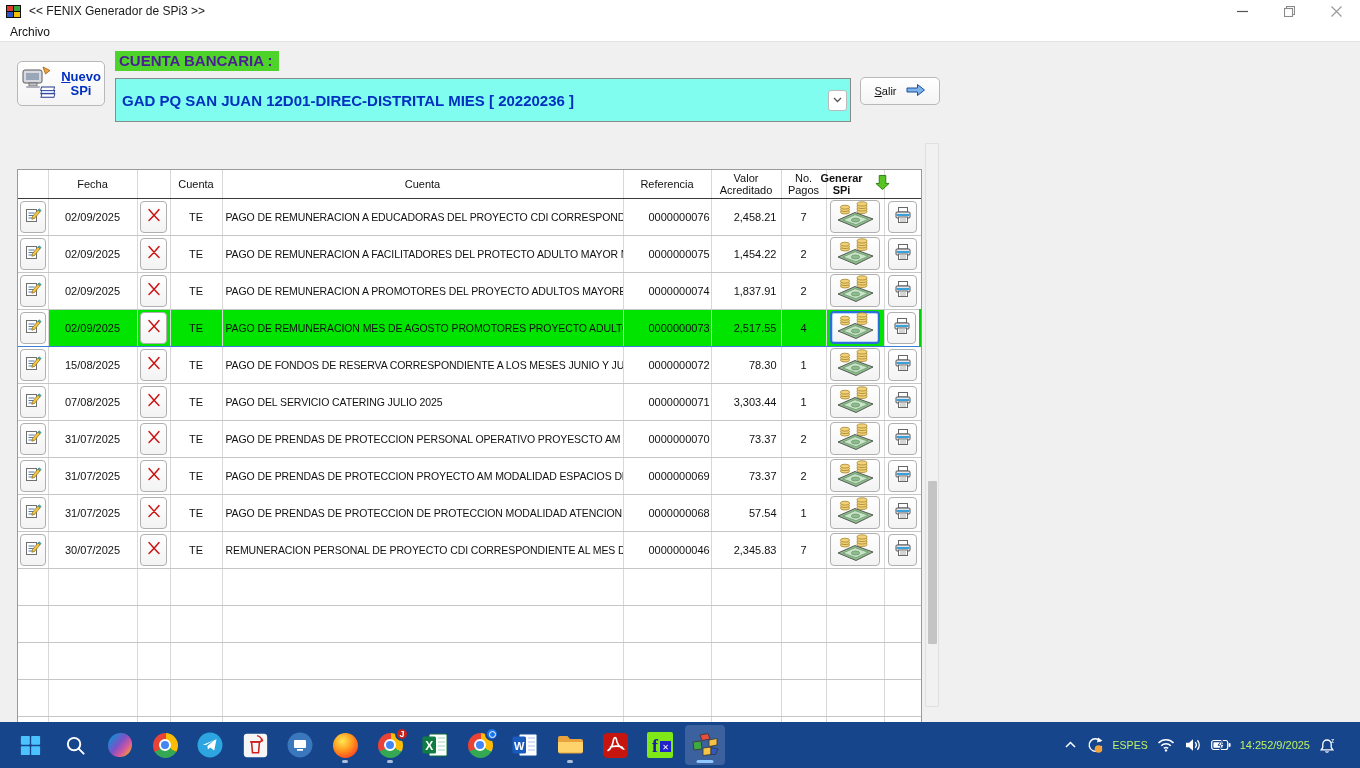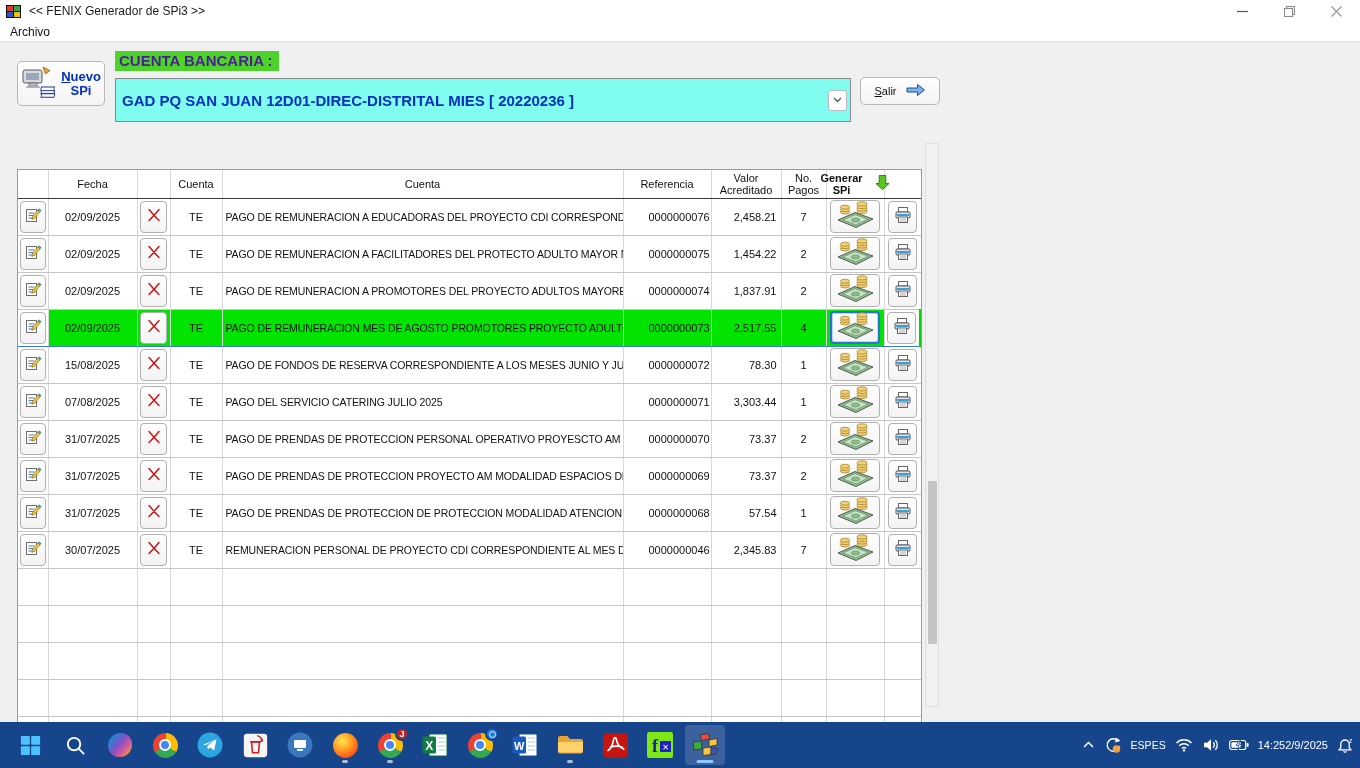--- a/index.html
+++ b/index.html
@@ -80,21 +80,21 @@
 
   .copilot-blob { width:24px; height:24px; border-radius:54% 46% 52% 48%; background:linear-gradient(130deg,#0b93d5 10%,#7a52c7 45%,#d457a0 68%,#f5a623 92%); }
   .chrome-ic { width:25px; height:25px; border-radius:50%; background:conic-gradient(from -120deg,#ea4335 0 120deg,#fbbc05 0 240deg,#34a853 0 360deg); position:relative; }
   .chrome-ic::before { content:""; position:absolute; inset:6.5px; background:#4285f4; border:2.5px solid #fff; border-radius:50%; }
   .ff-ic { width:25px; height:25px; border-radius:50%; background:radial-gradient(circle at 38% 32%, #ffe14d 4%, #ff9a1f 42%, #ff4f1f 75%, #d4266b 100%); }
   .badge { position:absolute; top:2px; right:1px; width:14px; height:14px; border-radius:50%; color:#fff; font-size:9px; font-weight:bold; display:flex; align-items:center; justify-content:center; border:2px solid #16458c; }
   .badge-red { background:#c5221f; }
   .badge-blue { background:#1a73e8; }
   .badge-blue::after { content:""; width:5px; height:5px; border:1.5px solid #fff; border-radius:50%; }
 
-  .tray { position:absolute; right:6px; top:0; height:46px; display:flex; align-items:center; gap:9px; color:#ffffff; }
+  .tray { position:absolute; right:24px; top:0; height:46px; display:flex; align-items:center; gap:9px; color:#bef264; }
   .tray-item { display:flex; align-items:center; justify-content:center; cursor:pointer; }
   .lang { font-size:10.5px; line-height:12px; text-align:center; }
   .clock { font-size:11px; line-height:13px; text-align:left; }
 </style>
 </head>
 <body>
 
 <div class="screen">
 
   <div class="titlebar">

